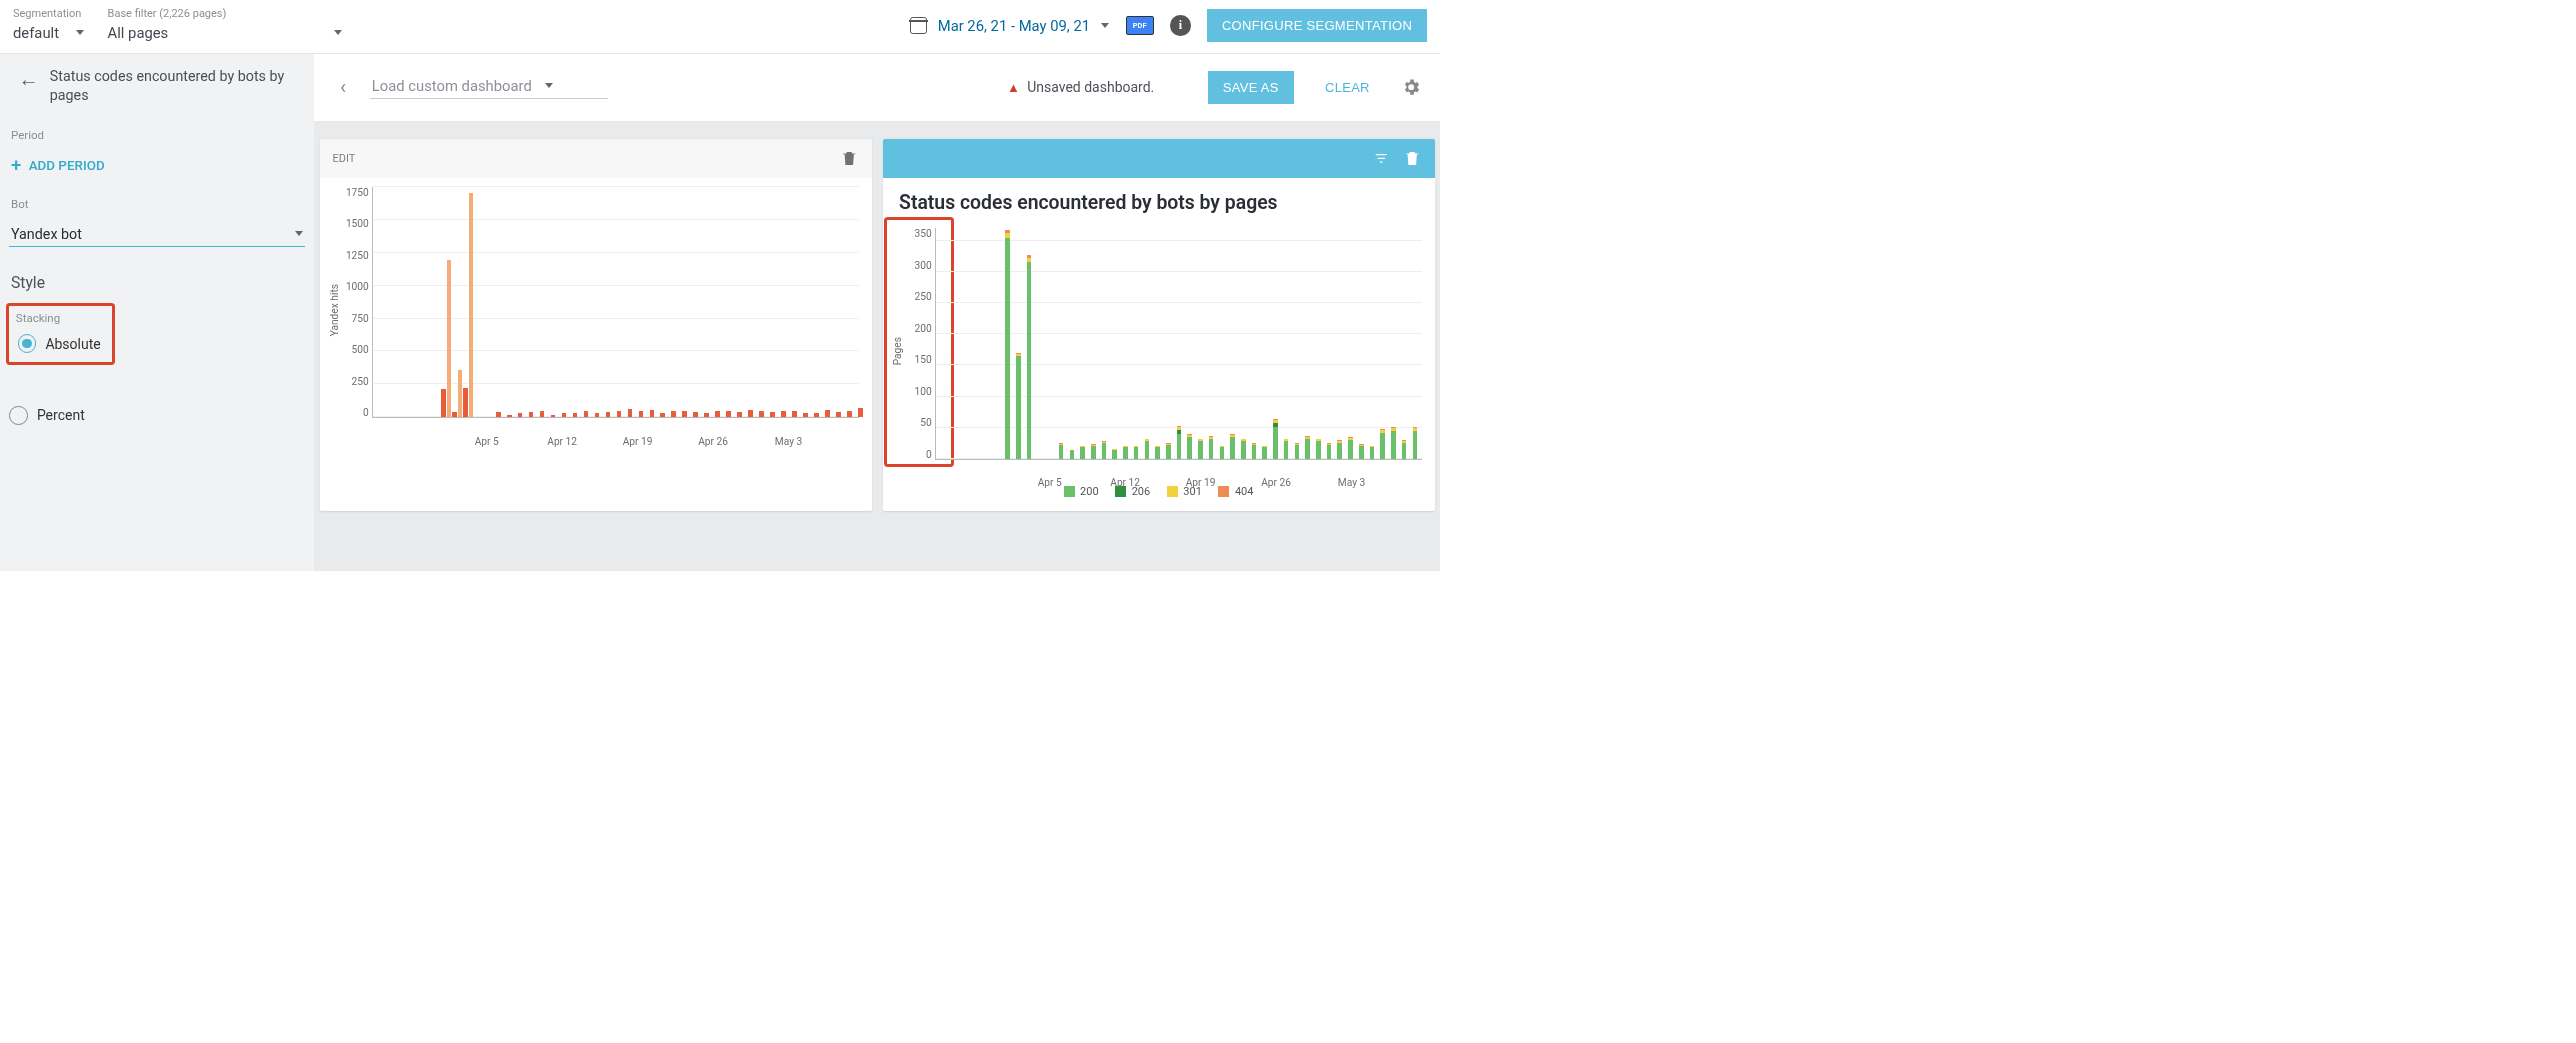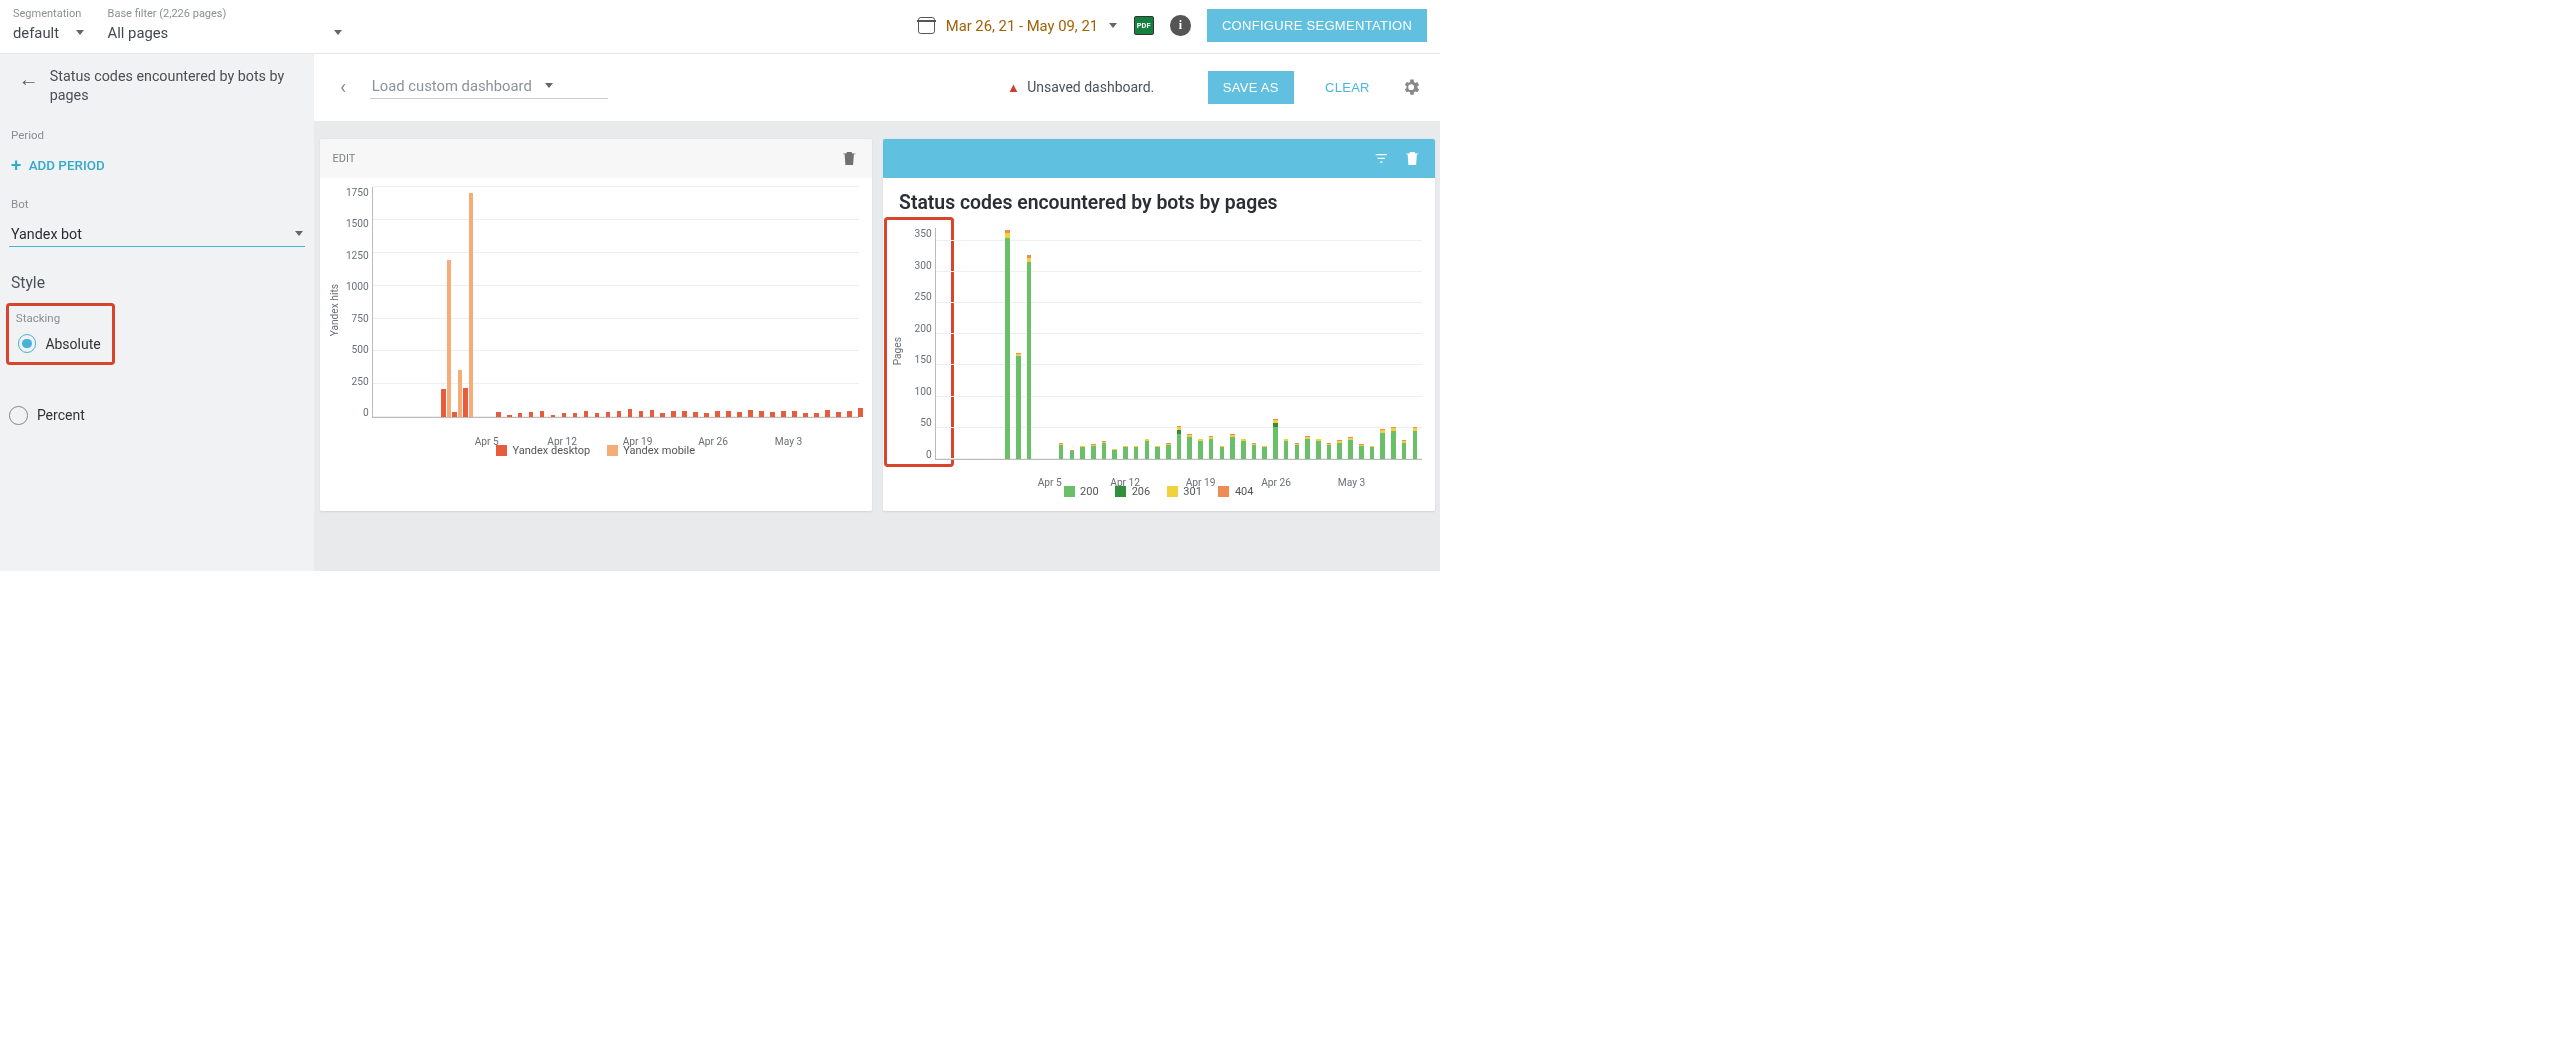--- a/index.html
+++ b/index.html
@@ -22,29 +22,29 @@
   .topbar .dropdown {
     display: flex; align-items: center; gap: 16.6px; cursor: pointer;
     font-size: 14.8px; color: #424750; padding: 1.8px 0;
   }
   .caret {
     width: 0; height: 0; border-left: 4.6px solid transparent;
     border-right: 4.6px solid transparent; border-top: 5.5px solid #666;
   }
   .topbar .right { margin-left: auto; display: flex; align-items: center; gap: 16.6px; }
   .date-range {
-    display: flex; align-items: center; gap: 11px; font-size: 14.8px; color: #a16207;
+    display: flex; align-items: center; gap: 11px; font-size: 14.8px; color: #0369a1;
     cursor: pointer;
   }
   .icon-cal { width: 16.6px; height: 16.6px; border: 1.8px solid #555; border-radius: 2.8px; position: relative; }
   .icon-cal::before { content:""; position:absolute; left:-1.8px; right:-1.8px; top:1.8px; height:1.8px; background:#555; }
   .icon-pdf {
-    width: 20px; height: 18.5px; border: 1.8px solid #333; border-radius: 1.8px;
+    width: 28px; height: 18.5px; border: 1.8px solid #333; border-radius: 1.8px;
     display:flex; align-items:center; justify-content:center; font-size:7.4px; font-weight:bold;
-    background:#15803d; color:#fff;
+    background:#3b82f6; color:#fff;
   }
   .icon-info {
     width: 20.3px; height: 20.3px; border-radius: 50%; background: #555; color:#fff;
     display:flex; align-items:center; justify-content:center; font-weight:bold; font-size:12px;
     font-family: Georgia, serif;
   }
   .btn {
     border: none; padding: 9.2px 14.8px; font-size: 13px; font-weight: 500;
     cursor: pointer; letter-spacing: 0.3px;
   }
@@ -485,30 +485,20 @@
                     <div class="bar" style="height: 0px; background: rgb(246, 172, 119);"></div>
                   </div>
                 </div>
                 <div class="xaxis">
                   <span style="left: 23.3333%;">Apr 5</span>
                   <span style="left: 38.8889%;">Apr 12</span>
                   <span style="left: 54.4444%;">Apr 19</span>
                   <span style="left: 70%;">Apr 26</span>
                   <span style="left: 85.5556%;">May 3</span>
                 </div>
-              </div>
-            </div>
-          <div class="legend" id="legend-0">
-              <div class="item">
-                <span class="swatch" style="background: rgb(230, 92, 60);"></span>
-                <span>Yandex desktop</span>
-              </div>
-              <div class="item">
-                <span class="swatch" style="background: rgb(246, 172, 119);"></span>
-                <span>Yandex mobile</span>
               </div>
             </div>
         </div>
       </div>
 
       <div class="card">
         <div class="card-head active">
           <span class="spacer"></span>
           <svg class="filter-icon" viewBox="0 0 24 24">
             <path fill="#fff" d="M3 5h18v2H3zM6 11h12v2H6zM10 17h4v2h-4z"></path>

